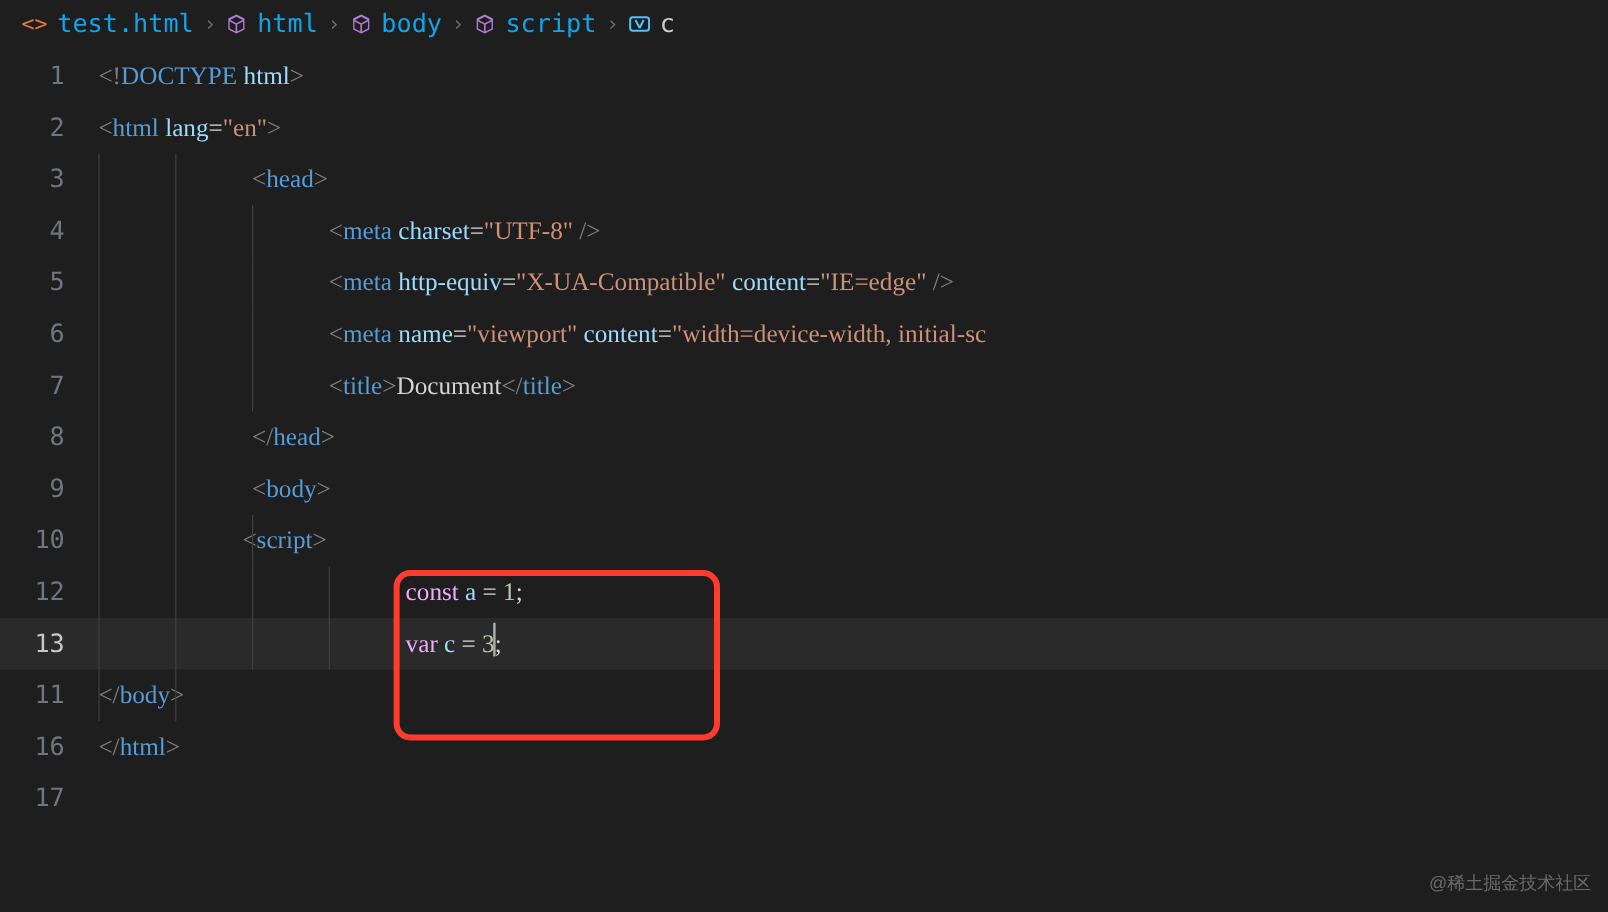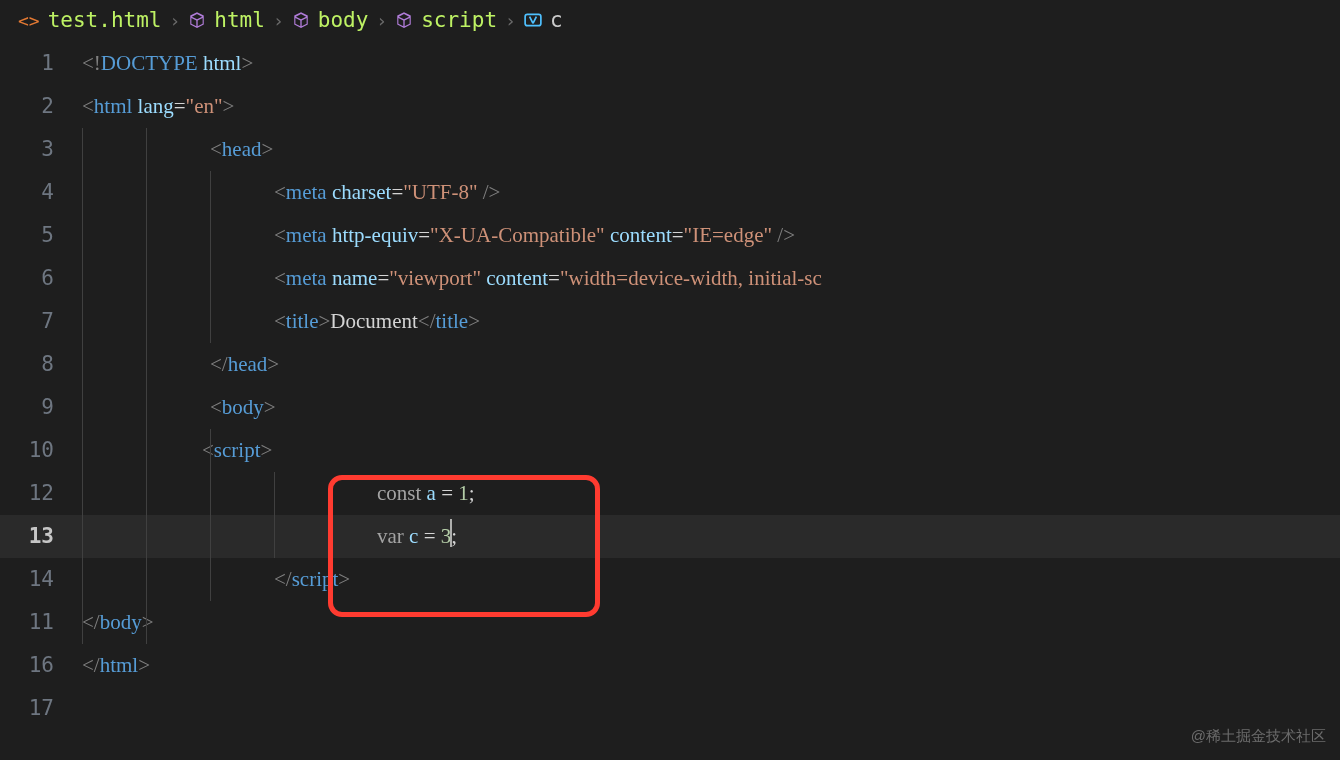--- a/index.html
+++ b/index.html
@@ -16,21 +16,21 @@
   .breadcrumb {
     display: flex;
     align-items: center;
     padding: 8px 18px 10px 18px;
     font-size: 21px;
     color: #cccccc;
     gap: 8px;
     background: #1e1e1e;
   }
   .bc-chev { color: #6a6a6a; font-size: 18px; }
-  .bc-item { display: flex; align-items: center; gap: 6px; color: #bef264; }
+  .bc-item { display: flex; align-items: center; gap: 6px; color: #0ea5e9; }
   .bc-item.last { color: #cccccc; }
   .icon-html { color: #e37933; font-size: 18px; }
   .icon-cube { color: #b07cd8; font-size: 19px; display:inline-flex; }
   .icon-var { color: #4fc1ff; font-size: 19px; display:inline-flex; align-items:center; }
   .editor {
     display: flex;
     flex-direction: column;
   }
   .line {
     display: flex;
@@ -41,21 +41,21 @@
   .line.active { background: #2a2a2a; }
   .gutter {
     width: 82px;
     min-width: 82px;
     text-align: right;
     padding-right: 28px;
     color: #6e7681;
     font-size: 21px;
     user-select: none;
   }
-  .line.active .gutter { color: #c6c6c6; font-weight: 700; }
+  .line.active .gutter { color: #c6c6c6; font-weight: 400; }
   .code {
     white-space: pre;
     position: relative;
     flex: 1;
     font-family: Liberation Serif, serif;
   }
   .guide {
     position: absolute;
     left: 0;
     top: 0;
@@ -64,21 +64,21 @@
   }
   
   .tag-bracket { color: #808080; }
   .tag-name { color: #569cd6; }
   .attr-name { color: #9cdcfe; }
   .attr-eq { color: #d4d4d4; }
   .attr-val { color: #ce9178; }
   .doctype { color: #569cd6; }
   .doctype-kw { color: #808080; }
   .text-content { color: #d4d4d4; text-align: center; }
-  .keyword { color: #a3a3a3; margin-left: 39px; }
+  .keyword { color: #f0abfc; }
   .variable { color: #9cdcfe; }
   .operator { color: #d4d4d4; }
   .number { color: #b5cea8; }
   .punct { color: #d4d4d4; }
 
   .highlight-box {
     position: absolute;
     border: 5px solid #ff3b30;
     border-radius: 14px;
     pointer-events: none;
@@ -180,24 +180,20 @@
     </div>
     <div class="line">
       <div class="gutter">12</div>
       <div class="code" style="padding-left:256px"><span class="guide" style="left:0px"></span><span class="guide" style="left:64px"></span><span class="guide" style="left:128px"></span><span class="guide" style="left:192px"></span><span class="keyword">const</span> <span class="variable">a</span> <span class="operator">=</span> <span class="number">1</span><span class="punct">;</span></div>
     </div>
     <div class="line active">
       <div class="gutter">13</div>
       <div class="code" style="padding-left:256px"><span class="guide" style="left:0px"></span><span class="guide" style="left:64px"></span><span class="guide" style="left:128px"></span><span class="guide" style="left:192px"></span><span class="keyword">var</span> <span class="variable">c</span> <span class="operator">=</span> <span class="number">3</span><span class="cursor"></span><span class="punct">;</span></div>
     </div>
     <div class="line">
-      <div class="gutter">14</div>
-      <div class="code" style="padding-left:192px"><span class="guide" style="left:0px"></span><span class="guide" style="left:64px"></span><span class="guide" style="left:128px"></span><span class="tag-bracket">&lt;/</span><span class="tag-name">script</span><span class="tag-bracket">&gt;</span></div>
-    </div>
-    <div class="line">
       <div class="gutter">11</div>
       <div class="code" style=""><span class="guide" style="left:0px"></span><span class="guide" style="left:64px"></span><span class="tag-bracket">&lt;/</span><span class="tag-name">body</span><span class="tag-bracket">&gt;</span></div>
     </div>
     <div class="line">
       <div class="gutter">16</div>
       <div class="code" style="padding-left:0px"><span class="tag-bracket">&lt;/</span><span class="tag-name">html</span><span class="tag-bracket">&gt;</span></div>
     </div>
     <div class="line">
       <div class="gutter">17</div>
       <div class="code" style="padding-left:0px"></div>

